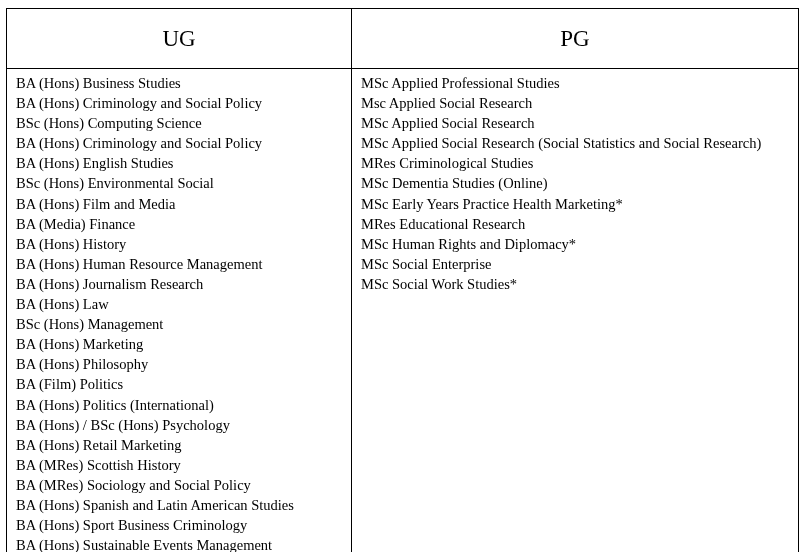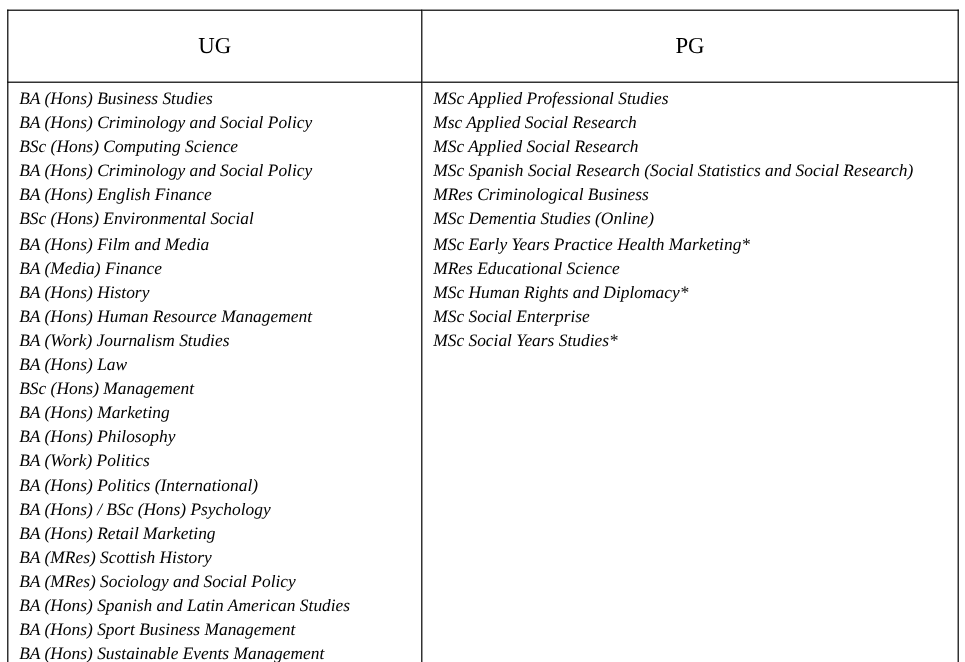--- a/index.html
+++ b/index.html
@@ -27,21 +27,21 @@
     height: 536px;
     border-collapse: collapse;
     table-layout: fixed;
     background: #ffffff;
   }
   table.courses, table.courses th, table.courses td {
     border: 1px solid #000000;
   }
   table.courses th {
     font-weight: normal;
-    font-size: 19px;
+    font-size: 23px;
     text-align: center;
     padding: 10px 4px 9px 4px;
     vertical-align: middle;
     height: 40px;
   }
   table.courses td {
     vertical-align: top;
     padding: 4px 0 6px 0;
   }
   col.ug { width: 345px; }
@@ -50,21 +50,20 @@
     list-style: none;
     margin: 0;
     padding: 0;
   }
   ul.course-list li {
     font-size: 14.5px;
     line-height: 20.1px;
     padding-left: 9px;
     white-space: nowrap;
     overflow: hidden;
-    font-style: italic;
   }
 </style>
 </head>
 <body>
 
 <div class="page">
   <table class="courses">
     <colgroup>
       <col class="ug">
       <col class="pg">
@@ -76,53 +75,53 @@
       </tr>
     </thead>
     <tbody>
       <tr>
         <td>
           <ul class="course-list">
             <li>BA (Hons) Business Studies</li>
             <li>BA (Hons) Criminology and Social Policy</li>
             <li>BSc (Hons) Computing Science</li>
             <li>BA (Hons) Criminology and Social Policy</li>
-            <li>BA (Hons) English Finance</li>
+            <li>BA (Hons) English Studies</li>
             <li>BSc (Hons) Environmental Social</li>
             <li>BA (Hons) Film and Media</li>
             <li>BA (Media) Finance</li>
             <li>BA (Hons) History</li>
             <li>BA (Hons) Human Resource Management</li>
-            <li>BA (Work) Journalism Studies</li>
+            <li>BA (Hons) Journalism Research</li>
             <li>BA (Hons) Law</li>
             <li>BSc (Hons) Management</li>
             <li>BA (Hons) Marketing</li>
             <li>BA (Hons) Philosophy</li>
-            <li>BA (Work) Politics</li>
+            <li>BA (Film) Politics</li>
             <li>BA (Hons) Politics (International)</li>
             <li>BA (Hons) / BSc (Hons) Psychology</li>
             <li>BA (Hons) Retail Marketing</li>
             <li>BA (MRes) Scottish History</li>
             <li>BA (MRes) Sociology and Social Policy</li>
             <li>BA (Hons) Spanish and Latin American Studies</li>
-            <li>BA (Hons) Sport Business Management</li>
+            <li>BA (Hons) Sport Business Criminology</li>
             <li>BA (Hons) Sustainable Events Management</li>
           </ul>
         </td>
         <td>
           <ul class="course-list">
             <li>MSc Applied Professional Studies</li>
             <li>Msc Applied Social Research</li>
             <li>MSc Applied Social Research</li>
-            <li>MSc Spanish Social Research (Social Statistics and Social Research)</li>
-            <li>MRes Criminological Business</li>
+            <li>MSc Applied Social Research (Social Statistics and Social Research)</li>
+            <li>MRes Criminological Studies</li>
             <li>MSc Dementia Studies (Online)</li>
             <li>MSc Early Years Practice Health Marketing*</li>
-            <li>MRes Educational Science</li>
+            <li>MRes Educational Research</li>
             <li>MSc Human Rights and Diplomacy*</li>
             <li>MSc Social Enterprise</li>
-            <li>MSc Social Years Studies*</li>
+            <li>MSc Social Work Studies*</li>
           </ul>
         </td>
       </tr>
     </tbody>
   </table>
 </div>
 
 </body></html>

